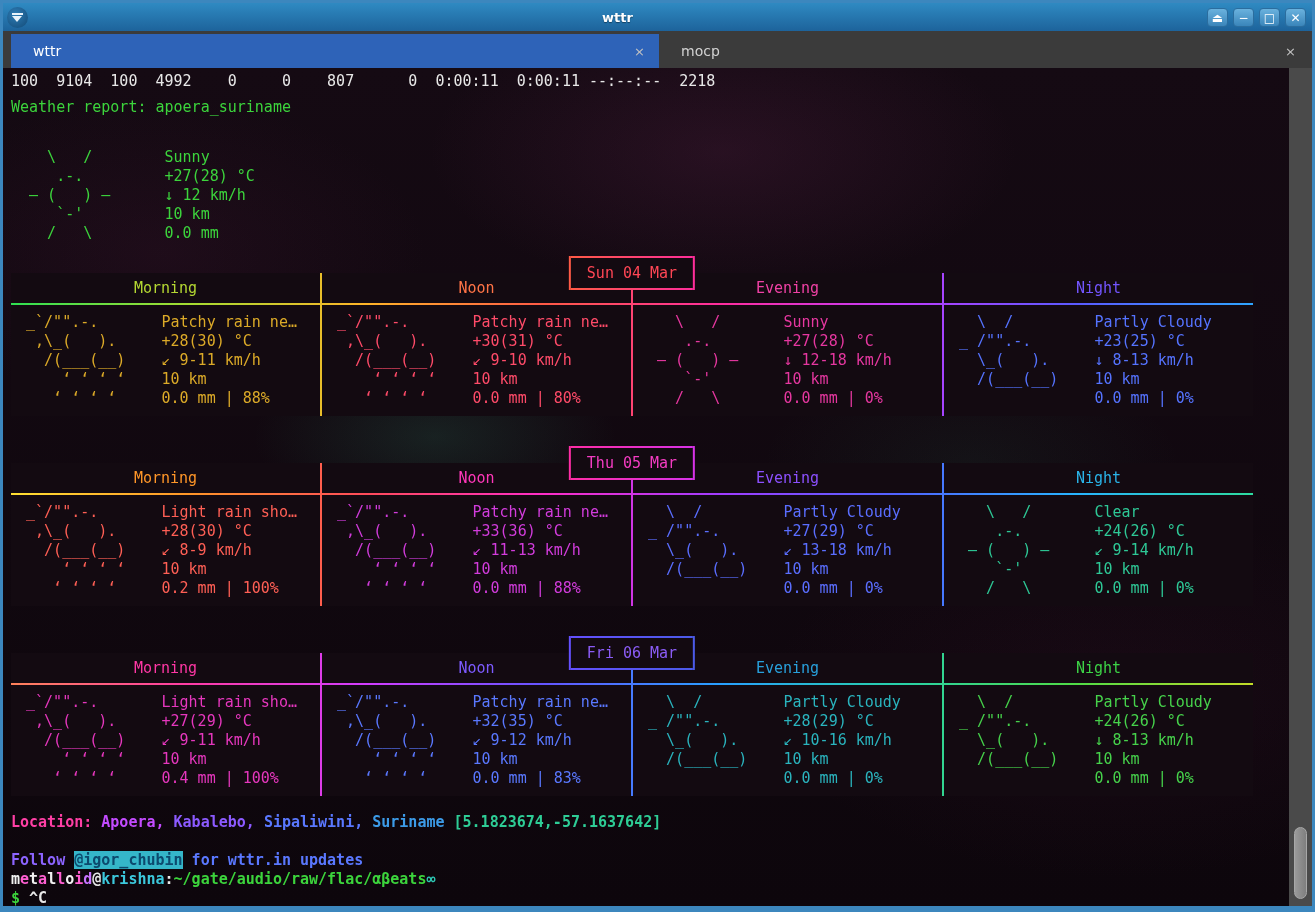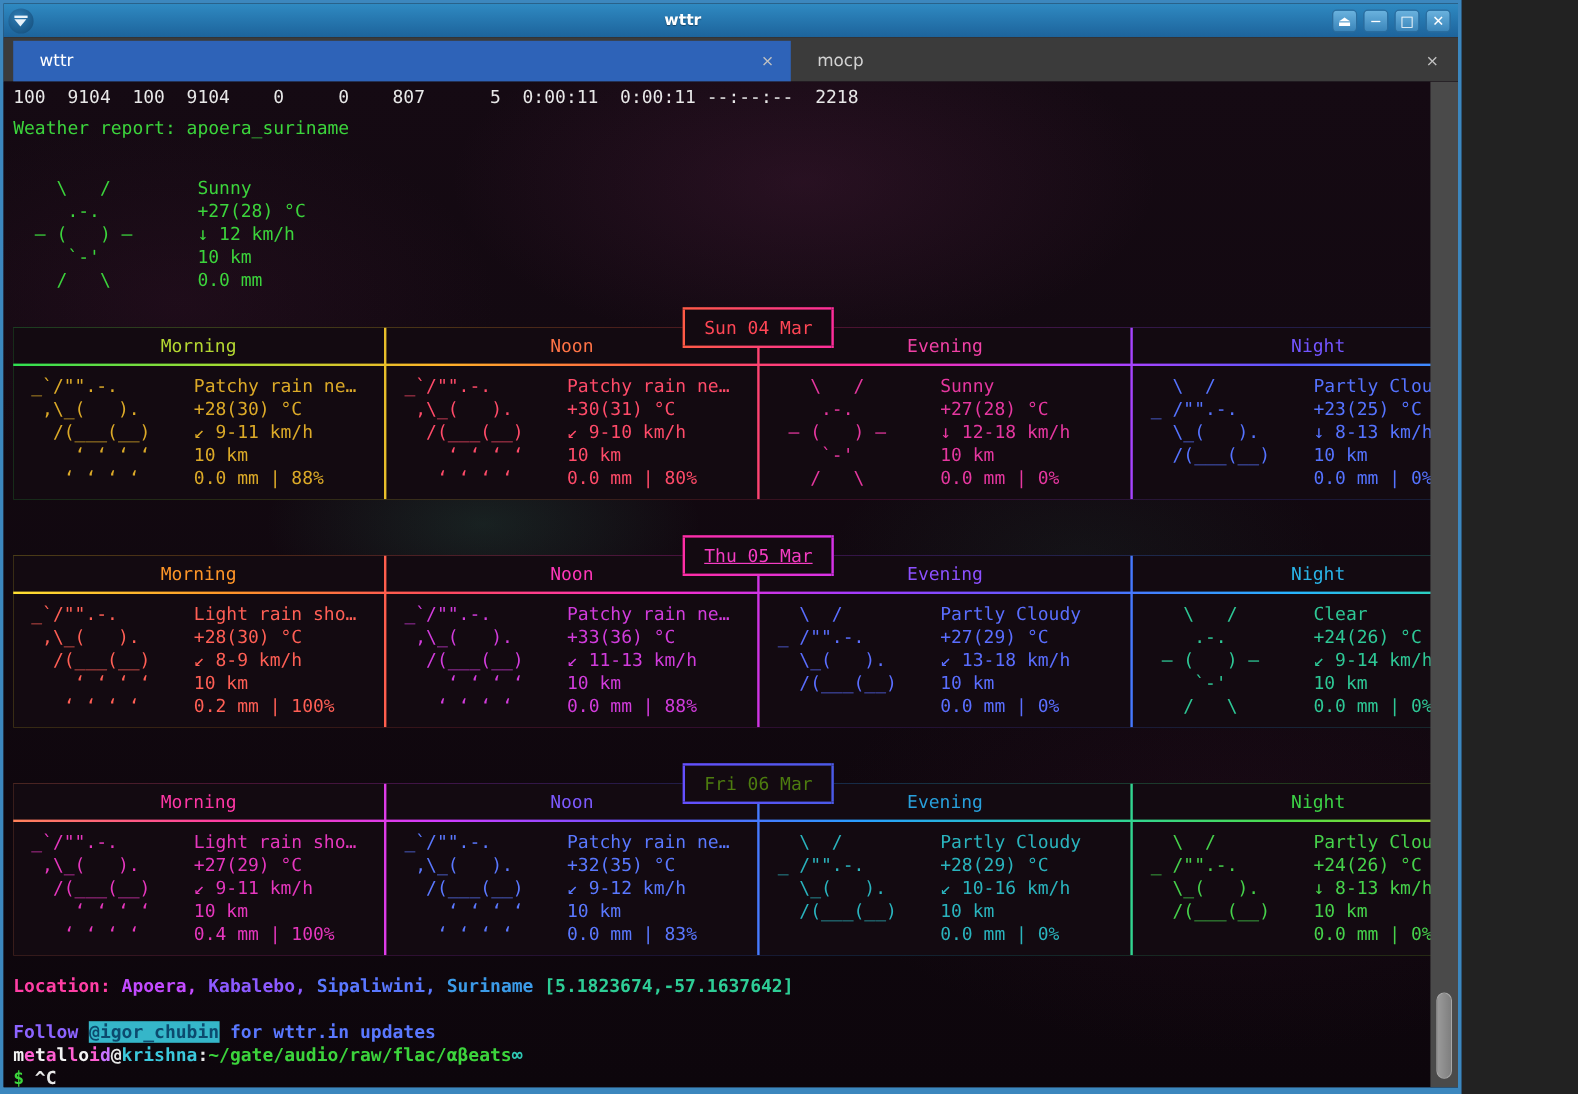--- a/index.html
+++ b/index.html
@@ -1,18 +1,18 @@
 <!DOCTYPE html>
 <html style="--titlebar-top: #2f8ac2; --titlebar-bottom: #1d639b; --window-border: #3c87be; --tabbar-bg: #3b3b3b; --tab-active-bg: #2e63b8; --tab-text: #ffffff; --tab-inactive-text: #d2d2d2; --terminal-bg: #130a11; --green: #3cd43c; --white: #e8e8e8; --scrollbar-track: #4a4a4a; --scrollbar-thumb: #909090;"><head>
 <meta charset="utf-8">
 <style>
   * { margin:0; padding:0; box-sizing:border-box; }
   html,body { width:1315px; height:912px; background:#222; }
   .window {
-    position:relative; width:1218px; height:912px;
+    position:relative; width:1315px; height:912px;
     border:3px solid var(--window-border);
     border-bottom:6px solid var(--window-border);
     background:#0e070d;
     font-family:"DejaVu Sans", sans-serif;
   }
   
   .titlebar {
     position:absolute; left:0; top:0; right:0; height:28px;
     background:linear-gradient(180deg, var(--titlebar-top), var(--titlebar-bottom));
     display:flex; align-items:center;
@@ -110,21 +110,21 @@
       <span class="lbl">wttr</span>
       <span class="tabclose">×</span>
     </div>
     <div class="tab inactive">
       <span class="lbl">mocp</span>
       <span class="tabclose">×</span>
     </div>
   </div>
 
   <div class="screen">
-    <pre class="white" style="top:4px">100  9104  100  9104    0     0    807      5  0:00:11  0:00:11 --:--:--  2218</pre>
+    <pre class="white" style="top:4px">100  9104  100  4992    0     0    807      0  0:00:11  0:00:11 --:--:--  2218</pre>
     <pre class="green" style="top:30px">Weather report: apoera_suriname</pre>
     <pre id="current" style="top: 80px; color: rgb(60, 212, 60);">    \   /        Sunny
      .-.         +27(28) °C
   ― (   ) ―      ↓ 12 km/h
      `-'         10 km
     /   \        0.0 mm</pre>
     <div id="days">
         <div class="day" style="top: 188px;">
           <div class="day-grid" style="background: linear-gradient(90deg, rgb(47, 224, 82), rgb(165, 220, 50), rgb(255, 180, 40), rgb(255, 90, 70), rgb(255, 45, 158), rgb(192, 60, 255), rgb(90, 90, 255), rgb(47, 165, 255));">
             <div class="cell hdr" style="color: rgb(180, 215, 50);">Morning</div>
@@ -190,21 +190,21 @@
                 0.0 mm | 0%</pre>
             </div>
             <div class="cell">
               <pre style="color: rgb(46, 200, 150);">    \   /       Clear
      .-.        +24(26) °C
   ― (   ) ―     ↙ 9-14 km/h
      `-'        10 km
     /   \       0.0 mm | 0%</pre>
             </div>
           </div>
-          <div class="datebox" style="color: rgb(245, 60, 195); border-image: linear-gradient(90deg, rgb(255, 45, 165), rgb(215, 50, 232)) 1 / 1 / 0 stretch; text-decoration: underline;">Thu 05 Mar</div>
+          <div class="datebox" style="color: rgb(245, 60, 195); border-image: linear-gradient(90deg, rgb(255, 45, 165), rgb(215, 50, 232)) 1 / 1 / 0 stretch;">Thu 05 Mar</div>
         </div>
         <div class="day" style="top: 568px;">
           <div class="day-grid" style="background: linear-gradient(90deg, rgb(255, 130, 90), rgb(255, 60, 165), rgb(210, 60, 255), rgb(100, 85, 255), rgb(40, 160, 255), rgb(40, 210, 170), rgb(80, 220, 70), rgb(195, 220, 40));">
             <div class="cell hdr" style="color: rgb(255, 55, 165);">Morning</div>
             <div class="cell hdr" style="color: rgb(125, 90, 255);">Noon</div>
             <div class="cell hdr" style="color: rgb(40, 160, 220);">Evening</div>
             <div class="cell hdr" style="color: rgb(60, 210, 70);">Night</div>
             <div class="cell">
               <pre style="color: rgb(230, 55, 190);"> _`/"".-.       Light rain sho…
   ,\_(   ).     +27(29) °C
@@ -227,21 +227,21 @@
                 0.0 mm | 0%</pre>
             </div>
             <div class="cell">
               <pre style="color: rgb(70, 210, 75);">   \  /         Partly Cloudy
  _ /"".-.       +24(26) °C
    \_(   ).     ↓ 8-13 km/h
    /(___(__)    10 km
                 0.0 mm | 0%</pre>
             </div>
           </div>
-          <div class="datebox" style="color: #4d7c0f; border-image: linear-gradient(90deg, rgb(100, 80, 255), rgb(75, 90, 232)) 1 / 1 / 0 stretch;">Fri 06 Mar</div>
+          <div class="datebox" style="color: #8b5cf6; border-image: linear-gradient(90deg, rgb(100, 80, 255), rgb(75, 90, 232)) 1 / 1 / 0 stretch;">Fri 06 Mar</div>
         </div>
       </div>
     <div class="line" id="location-line" style="top:745px"><span class="seg" style="color: rgb(255, 63, 165);">Location: </span><span class="seg" style="color: rgb(195, 75, 255);">Apoera, </span><span class="seg" style="color: rgb(140, 90, 255);">Kabalebo, </span><span class="seg" style="color: rgb(90, 120, 255);">Sipaliwini, </span><span class="seg" style="color: rgb(60, 155, 232);">Suriname </span><span class="seg" style="color: rgb(46, 205, 150);">[5.1823674,-57.1637642]</span></div>
     <div class="line" id="follow-line" style="top:783px"><span class="seg" style="color: rgb(140, 100, 255);">Follow </span><span class="seg" style="color: #0c4a6e; background: rgb(53, 182, 201); text-align: right;">@igor_chubin</span><span class="seg" style="color: rgb(90, 120, 255);"> for wttr.in updates</span></div>
     <div class="line bold" id="prompt-line" style="top:802px"><span class="seg" style="color: rgb(242, 242, 242);">m</span><span class="seg" style="color: rgb(255, 95, 210);">e</span><span class="seg" style="color: rgb(242, 242, 242);">t</span><span class="seg" style="color: rgb(255, 95, 210);">a</span><span class="seg" style="color: rgb(242, 242, 242);">l</span><span class="seg" style="color: rgb(255, 95, 210);">l</span><span class="seg" style="color: rgb(242, 242, 242);">o</span><span class="seg" style="color: rgb(255, 95, 210);">i</span><span class="seg" style="color: rgb(200, 115, 255);">d</span><span class="seg" style="color: rgb(232, 232, 232);">@</span><span class="seg" style="color: rgb(60, 200, 220);">krishna</span><span class="seg" style="color: rgb(232, 232, 232);">:</span><span class="seg" style="color: rgb(60, 212, 60);">~/gate/audio/raw/flac/αβeats</span><span class="seg" style="color: rgb(46, 200, 180);">∞</span></div>
     <div class="line" style="top:821px"><span class="green seg">$</span><span class="white seg"> ^C</span></div>
     <div class="sb-track">
       <div class="sb-thumb"></div>
     </div>
   </div>

